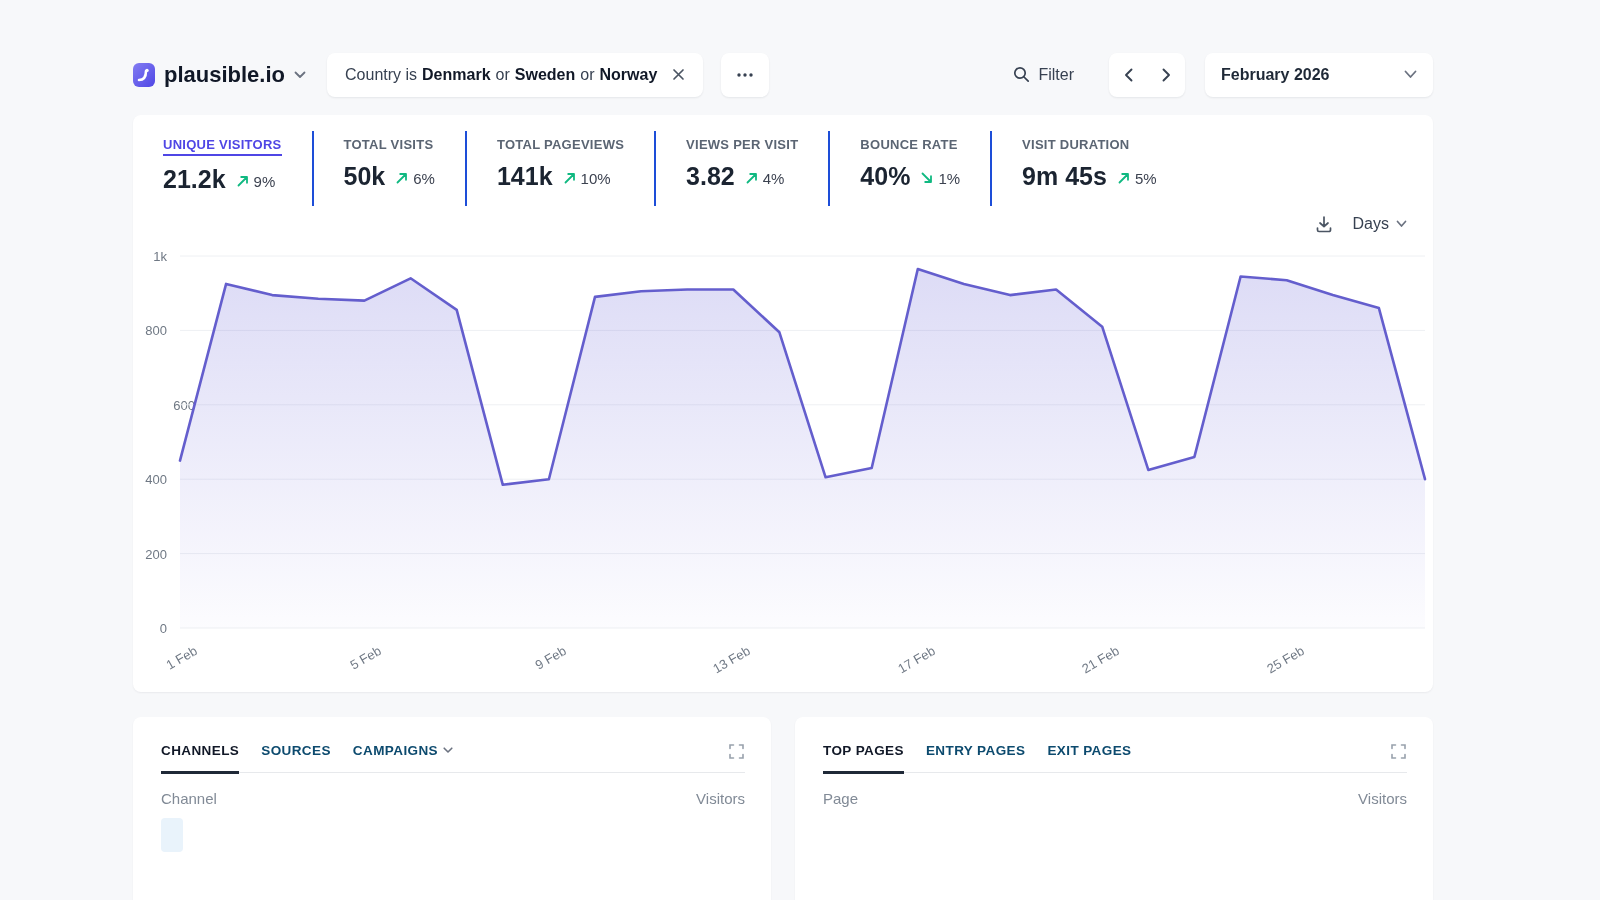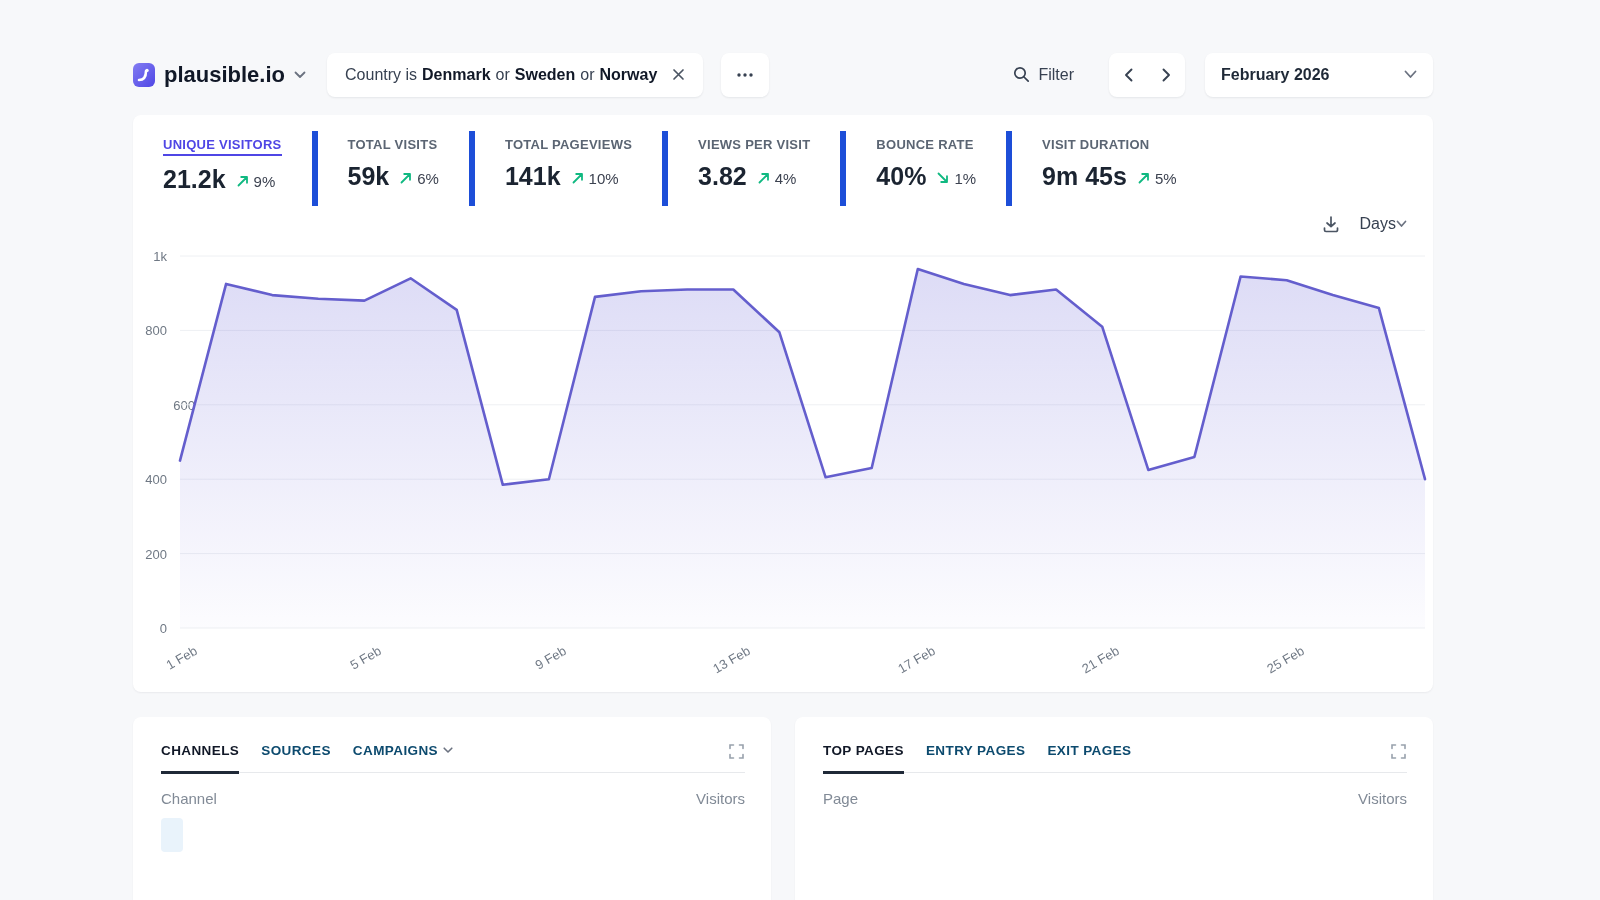--- a/index.html
+++ b/index.html
@@ -33,33 +33,33 @@
   .date-box { margin-left:20px; width:228px; height:44px; background:#fff; border-radius:8px;
     box-shadow:0 1px 2px rgba(16,24,40,.08); display:flex; align-items:center;
     padding:0 16px; cursor:pointer;gap:15px; }
   .date-label { font-size:16px; font-weight:600; color:#1f2937; }
   .date-box .chev { margin-left:auto; }
 
   
   .main-panel { margin-top:18px; background:#fff; border-radius:8px;
     box-shadow:0 1px 2px rgba(16,24,40,.06); height:577px; padding:16px 0 0 0; }
   .stats-row { display:flex; padding:0 30px; }
-  .stat { padding:4px 30px 12px 30px; border-right:6px solid #1d4ed8; }
+  .stat { padding:4px 30px 12px 30px; border-right:2px solid #1d4ed8; }
   .stat:first-child { padding-left:0; }
   .stat:last-child { border-right:none; }
   .stat-label { font-size:13px; font-weight:700; letter-spacing:.02em; color:#5b6573;
     display:inline-block; cursor:pointer; white-space:nowrap; }
   .stat.active .stat-label { color:#4f46e5; border-bottom:2px solid #4f46e5; padding-bottom:2px; }
   .stat-value-row { margin-top:9px; display:flex; align-items:baseline; gap:10px; }
   .stat-value { font-size:25px; font-weight:700; color:#1b2431; white-space:nowrap; }
   .stat-delta { display:flex; align-items:center; gap:4px; font-size:15px; color:#3c4250; }
 
   .chart-controls { display:flex; justify-content:flex-end; align-items:center;
     gap:20px; padding-right:26px; margin-top:4px; height:28px; }
-  .interval { display:flex; align-items:center; font-size:16px; color:#374151; cursor:pointer; }
+  .interval { display:flex; align-items:center; gap:7px; font-size:16px; color:#374151; cursor:pointer; }
   .dl { display:flex; align-items:center; cursor:pointer; }
 
   .chart-wrap { position:relative; margin-top:18px; padding-left:47px; padding-right:8px; }
   .plot { position:relative; height:372px; }
   .plot svg { position:absolute; inset:0; overflow:visible; }
   .ylabel { position:absolute; font-size:13px; color:#6f7884; transform:translate(-100%,-50%); white-space:nowrap; }
   .xaxis { position:relative; height:58px; }
   .xtick { position:absolute; top:12px; }
   .xtick span { display:inline-block; width:90px; margin-left:-82px; text-align:right;
     font-size:13px; color:#717a86; transform:rotate(-30deg); transform-origin:100% 50%; white-space:nowrap; }
@@ -170,21 +170,21 @@
             <span class="stat-delta">
               <span class="icon">
                 <svg width="14" height="14" viewBox="0 0 14 14" fill="none">
                   <path d="M2.5 11.5L11 3M11 3H5.2M11 3v5.8" stroke="#10b981" stroke-width="1.8" stroke-linecap="round" stroke-linejoin="round"></path>
                 </svg>
               </span>
               <span>9%</span>
             </span>
           </div></div>
         <div class="stat"><span class="stat-label">TOTAL VISITS</span><div class="stat-value-row">
-            <span class="stat-value">59k</span>
+            <span class="stat-value">50k</span>
             <span class="stat-delta">
               <span class="icon">
                 <svg width="14" height="14" viewBox="0 0 14 14" fill="none">
                   <path d="M2.5 11.5L11 3M11 3H5.2M11 3v5.8" stroke="#10b981" stroke-width="1.8" stroke-linecap="round" stroke-linejoin="round"></path>
                 </svg>
               </span>
               <span>6%</span>
             </span>
           </div></div>
         <div class="stat"><span class="stat-label">TOTAL PAGEVIEWS</span><div class="stat-value-row">

